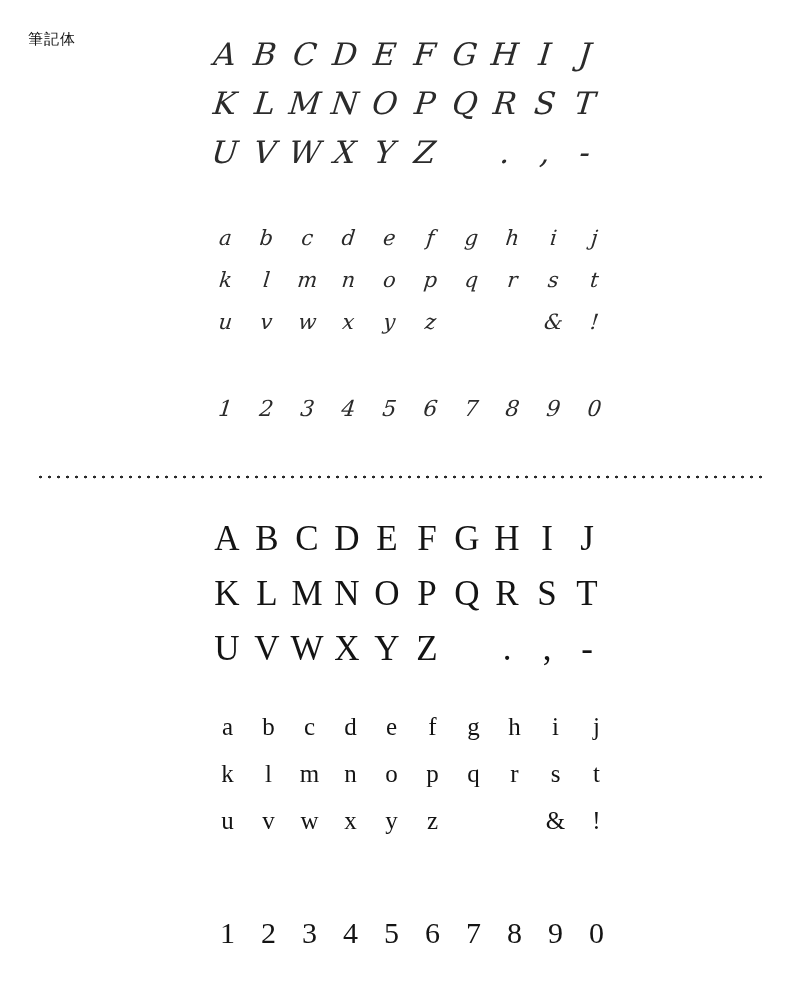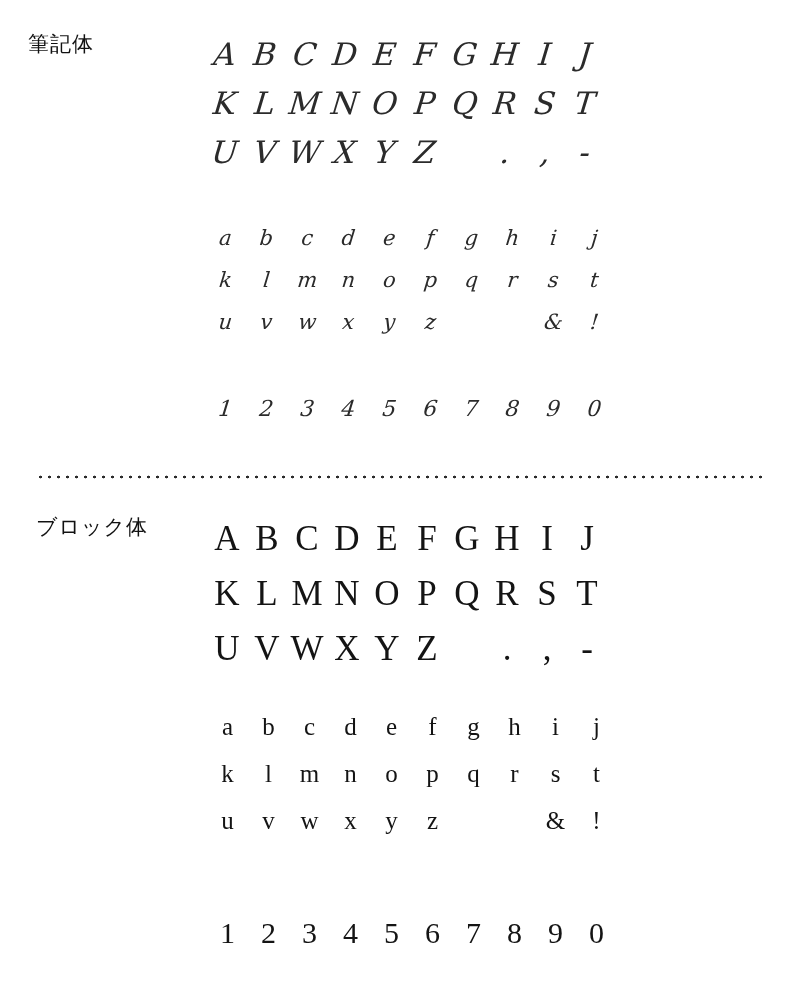--- a/index.html
+++ b/index.html
@@ -20,21 +20,21 @@
     position: relative;
     width: 800px;
     height: 1000px;
     background: #ffffff;
   }
 
   
   .section-label {
     position: absolute;
     font-family: "DejaVu Sans", sans-serif;
-    font-size: 21px;
+    font-size: 15px;
     letter-spacing: 1px;
     color: #111111;
     white-space: nowrap;
   }
   #label-script { left: 28px; top: 30px; }
   #label-block  { left: 36px; top: 513px; }
 
   
   .specimen {
     position: absolute;
@@ -222,21 +222,20 @@
         <span class="glyph">6</span>
         <span class="glyph">7</span>
         <span class="glyph">8</span>
         <span class="glyph">9</span>
         <span class="glyph">0</span>
       </div>
     </div>
 
   <div class="divider"></div>
 
-  <div class="section-label" id="label-block">ブロック体</div>
 
   <div class="specimen block" id="block-upper">
       <div class="glyph-row">
         <span class="glyph">A</span>
         <span class="glyph">B</span>
         <span class="glyph">C</span>
         <span class="glyph">D</span>
         <span class="glyph">E</span>
         <span class="glyph">F</span>
         <span class="glyph">G</span>

